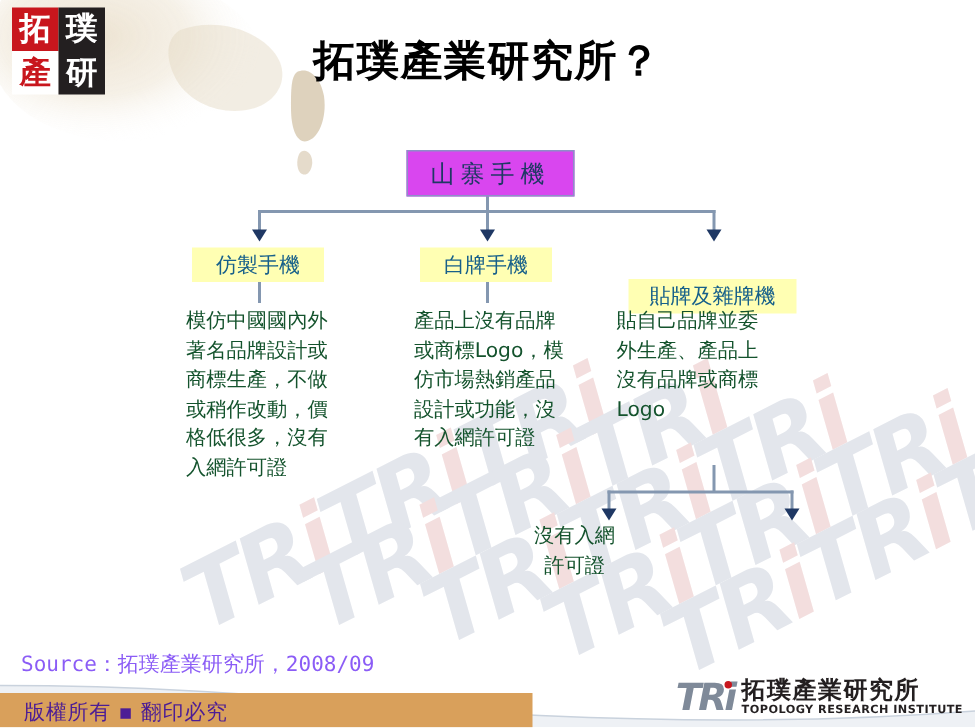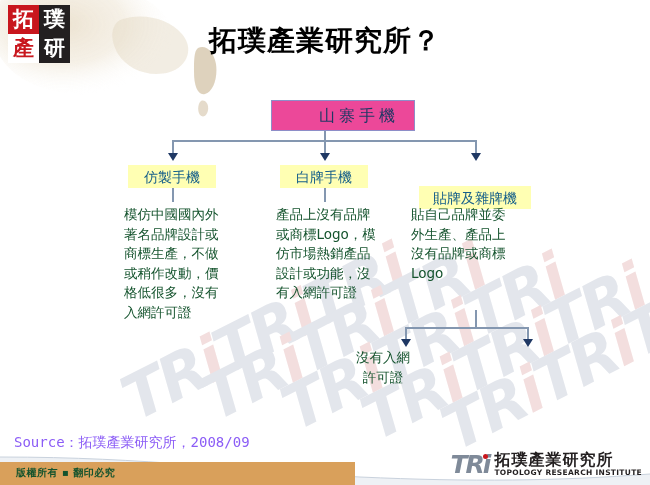--- a/index.html
+++ b/index.html
@@ -88,26 +88,25 @@
     position: absolute;
     z-index: 4;
     display: flex;
     align-items: center;
     justify-content: center;
     white-space: nowrap;
     font-size: 15px;
     line-height: 1;
   }
   .node-root {
-    background: #ec4899;
+    background: #d946ef;
     border: 1px solid #8e8ec8;
     color: #1f3864;
     letter-spacing: 4px;
     font-size: 16px;
-    padding-left: 32px;
   }
   .node-lvl2 {
     background: #ffffb3;
     color: #17608a;
     letter-spacing: 0px;
     font-size: 14px;
   }
 
   
   .para {
@@ -160,23 +159,23 @@
   .copyright-bar {
     position: absolute;
     left: 0; top: 462px;
     width: 355px; height: 23px;
     background: #d9a05b;
     z-index: 5;
   }
   .copyright-bar .txt {
     position: absolute;
     left: 16px; top: 4px;
-    font-size: 10px;
-    font-weight: bold;
-    color: #14532d;
+    font-size: 14px;
+    font-weight: normal;
+    color: #4c1d95;
     letter-spacing: 0.5px;
     white-space: nowrap;
   }
 
   
   .logo-br {
     position: absolute;
     right: 8px; top: 452px;
     z-index: 6;
     display: flex;

